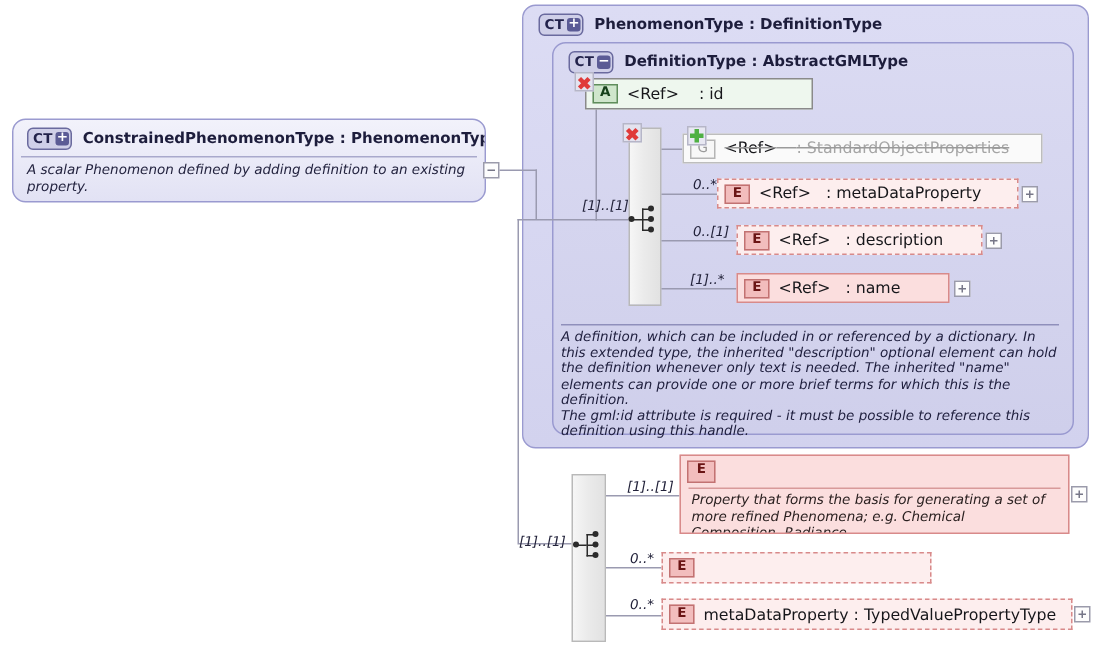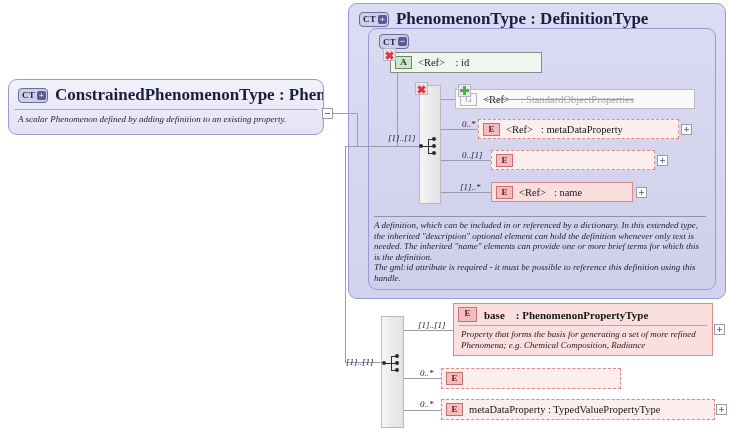--- a/index.html
+++ b/index.html
@@ -5,21 +5,21 @@
   html, body {
     margin: 0; padding: 0;
     background: #ffffff;
   }
   body {
     width: 731px; height: 431px;
     position: relative;
     font-family: "DejaVu Sans", "Liberation Sans", sans-serif;
     overflow: hidden;
   }
-  .canvas { position: absolute; inset: 0; font-family: Liberation Serif, serif; }
+  .canvas { position: absolute; inset: 0; }
 
   
   .ln { position: absolute; background: #9a9ab0; }
   .ln.h { height: 1px; }
   .ln.v { width: 1px; }
 
   
   .plusbox {
     position: absolute;
     width: 11px; height: 11px;
@@ -62,21 +62,21 @@
     display: inline-block;
     width: 9px; height: 9px;
     margin-left: 2px;
     border-radius: 2px;
     background: #5b5b95;
     color: #ffffff;
     font-size: 9px; line-height: 8px; text-align: center;
     font-weight: bold;
   }
   .ct-title {
-    font-size: 17px; font-weight: bold; color: #1d1d3c;
+    font-size: 10px; font-weight: bold; color: #1d1d3c;
   }
 
   
   .card {
     position: absolute;
     border: 1px solid #9a9ad0;
     border-radius: 9px;
     background: linear-gradient(180deg,#f2f2fb 0%, #e2e2f4 100%);
     box-sizing: border-box;
     overflow: hidden;
@@ -252,20 +252,21 @@
     </div>
   </div>
 
   <div class="ctbox" style="left:368px; top:28px; width:348px; height:262px;
               background:linear-gradient(180deg,#dadaf2 0%, #cfcfeb 100%);">
     <div class="cthead">
       <span class="ct-badge">
         <span>CT</span>
           <span class="sym">−</span>
       </span>
+      <span class="ct-title">DefinitionType : AbstractGMLType</span>
     </div>
   </div>
 
   <div class="ctdoc" style="left:374px; top:216px; width:332px;">A definition, which can be included in or referenced by a dictionary. In this extended type, the inherited "description" optional element can hold the definition whenever only text is needed. The inherited "name" elements can provide one or more brief terms for which this is the definition.
 The gml:id attribute is required - it must be possible to reference this definition using this handle.</div>
 
   <div class="ln v" style="left:397px; top:66px; height:81px;"></div>
   <div class="ln h" style="left:397px; top:66px; width:13px;"></div>
   <div class="ln h" style="left:397px; top:146px; width:22px;"></div>
 
@@ -312,20 +313,24 @@
       <span class="ref">&lt;Ref&gt;</span>
       &nbsp;&nbsp;<span>: metaDataProperty</span>
     </span>
   </div>
   <div class="card-lbl" style="left:462px; top:119px;">0..*</div>
   <div class="plusbox" style="left:681px; top:124px;"></div>
 
   <div class="ln h" style="left:441px; top:160px; width:50px;"></div>
   <div class="row elem" style="left:491px; top:150px; width:164px; height:20px;">
     <span class="badge">E</span>
+    <span class="lbl">
+      <span class="ref">&lt;Ref&gt;</span>
+      &nbsp;&nbsp;<span>: description</span>
+    </span>
   </div>
   <div class="card-lbl" style="left:462px; top:150px;">0..[1]</div>
   <div class="plusbox" style="left:657px; top:155px;"></div>
 
   <div class="ln h" style="left:441px; top:192px; width:50px;"></div>
   <div class="row elem req" style="left:491px; top:182px; width:142px; height:20px;">
     <span class="badge">E</span>
     <span class="lbl">
       <span class="ref">&lt;Ref&gt;</span>
       &nbsp;&nbsp;<span>: name</span>
@@ -365,24 +370,20 @@
     <span class="seq-dot" style="left:11px; top:1px;"></span>
     <span class="seq-dot" style="left:11px; top:8px;"></span>
     <span class="seq-dot" style="left:11px; top:15px;"></span>
   </div>
   <div class="card-lbl" style="left:346px; top:357px;">[1]..[1]</div>
 
   <div class="ln h" style="left:404px; top:330px; width:49px;"></div>
   <div class="elemcard" style="left:453px; top:303px; width:260px; height:53px;">
     <div class="eh">
       <span class="badge">E</span>
-      <span class="lbl">
-        <span>base</span>
-        &nbsp;&nbsp;&nbsp;<span>: PhenomenonPropertyType</span>
-      </span>
     </div>
     <div class="edoc">Property that forms the basis for generating a set of more refined Phenomena; e.g. Chemical Composition, Radiance</div>
   </div>
   <div class="card-lbl" style="left:418px; top:320px;">[1]..[1]</div>
   <div class="plusbox" style="left:714px; top:324px;"></div>
 
   <div class="ln h" style="left:404px; top:378px; width:37px;"></div>
   <div class="row elem" style="left:441px; top:368px; width:180px; height:21px;">
     <span class="badge">E</span>
   </div>

